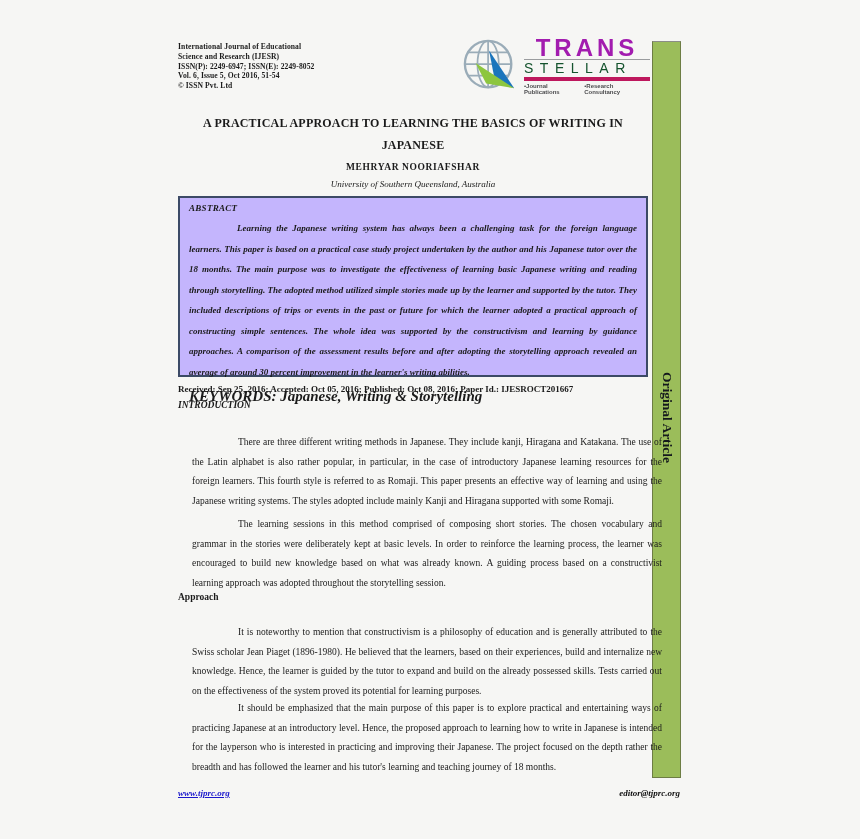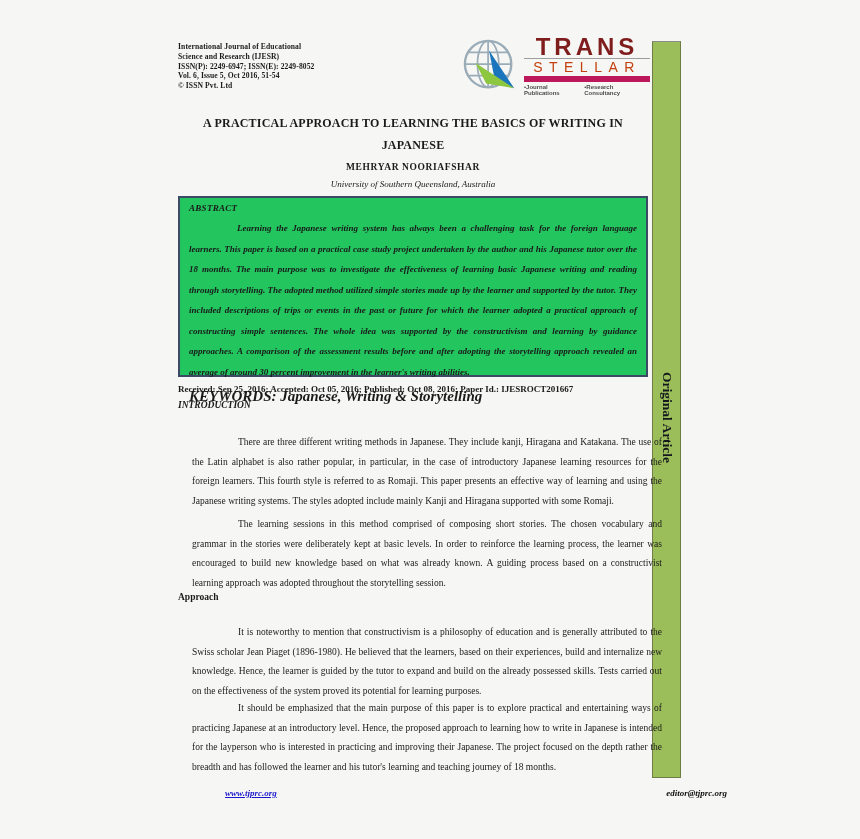--- a/index.html
+++ b/index.html
@@ -22,27 +22,27 @@
 
   
   .logo {
     position: absolute; left: 462px; top: 36px; width: 190px; height: 60px;
     display: flex; align-items: center;
     font-family: "Liberation Sans", sans-serif;
   }
   .logo-globe { width: 58px; height: 58px; flex: 0 0 auto; }
   .logo-text { margin-left: 4px; width: 126px; }
   .brand-top {
-    font-size: 24px; font-weight: 700; color: #7f1d1d;
+    font-size: 24px; font-weight: 700; color: #a21caf;
     letter-spacing: 4px; line-height: 22px; text-align: center;
   }
   .brand-bottom {
-    font-size: 14px; font-weight: 400; color: #c2410c;
-    letter-spacing: 6.5px; line-height: 15px; text-align: center;
-    border-top: 1.5px solid #9a9c9e; border-bottom: 6px solid #be185d;
+    font-size: 14px; font-weight: 400; color: #14532d;
+    letter-spacing: 6.5px; line-height: 15px; text-align: left;
+    border-top: 1.5px solid #9a9c9e; border-bottom: 4px solid #be185d;
     padding: 1px 0;
   }
   .logo-tagline {
     display: flex; justify-content: space-between;
     font-size: 6px; font-weight: 700; color: #4d4d4f; margin-top: 2px;
   }
 
   
   .side-bar {
     position: absolute; left: 652px; top: 41px; width: 29px; height: 737px;
@@ -60,21 +60,21 @@
 
   
   .col { position: absolute; left: 178px; width: 470px; }
 
   .title { top: 112px; text-align: center; font-size: 12px; font-weight: 700; line-height: 22px; letter-spacing: 0.2px; }
   .author { top: 162px; text-align: center; font-size: 9.5px; font-weight: 700; letter-spacing: 0.6px; }
   .affiliation { top: 179px; text-align: center; font-size: 9px; font-style: italic; }
 
   .abstract-box {
     top: 196px; height: 181px; box-sizing: border-box;
-    background: #22c55e;
+    background: #c4b5fd;
     border: 2px solid #3c4a66;
     padding: 5px 9px 0 9px;
   }
   .abstract-heading { font-size: 9px; font-weight: 700; font-style: italic; letter-spacing: 0.3px; }
   .abstract-body {
     margin: 5px 0 0 0;
     font-size: 9px; font-weight: 700; font-style: italic;
     line-height: 20.5px; text-align: justify; text-indent: 48px;
   }
   .abstract-keywords { margin-top: 6px; font-size: 15px; font-weight: 700; font-style: italic; }
@@ -90,21 +90,21 @@
   }
   .p1 { top: 419px; }
   .p2 { top: 501px; }
   .p3 { top: 609px; }
   .p4 { top: 685px; }
 
   
   .footer {
     position: absolute; left: 178px; top: 788px; width: 502px;
     display: flex; justify-content: space-between;
-    font-size: 9px; font-weight: 700; font-style: italic; margin-left: 47px;
+    font-size: 9px; font-weight: 700; font-style: italic;
   }
   .footer a { color: #1a17cc; text-decoration: underline; }
   .footer .email { color: #111; }
 </style>
 </head>
 <body>
 
 <div class="page">
 
   <div class="journal-info">

